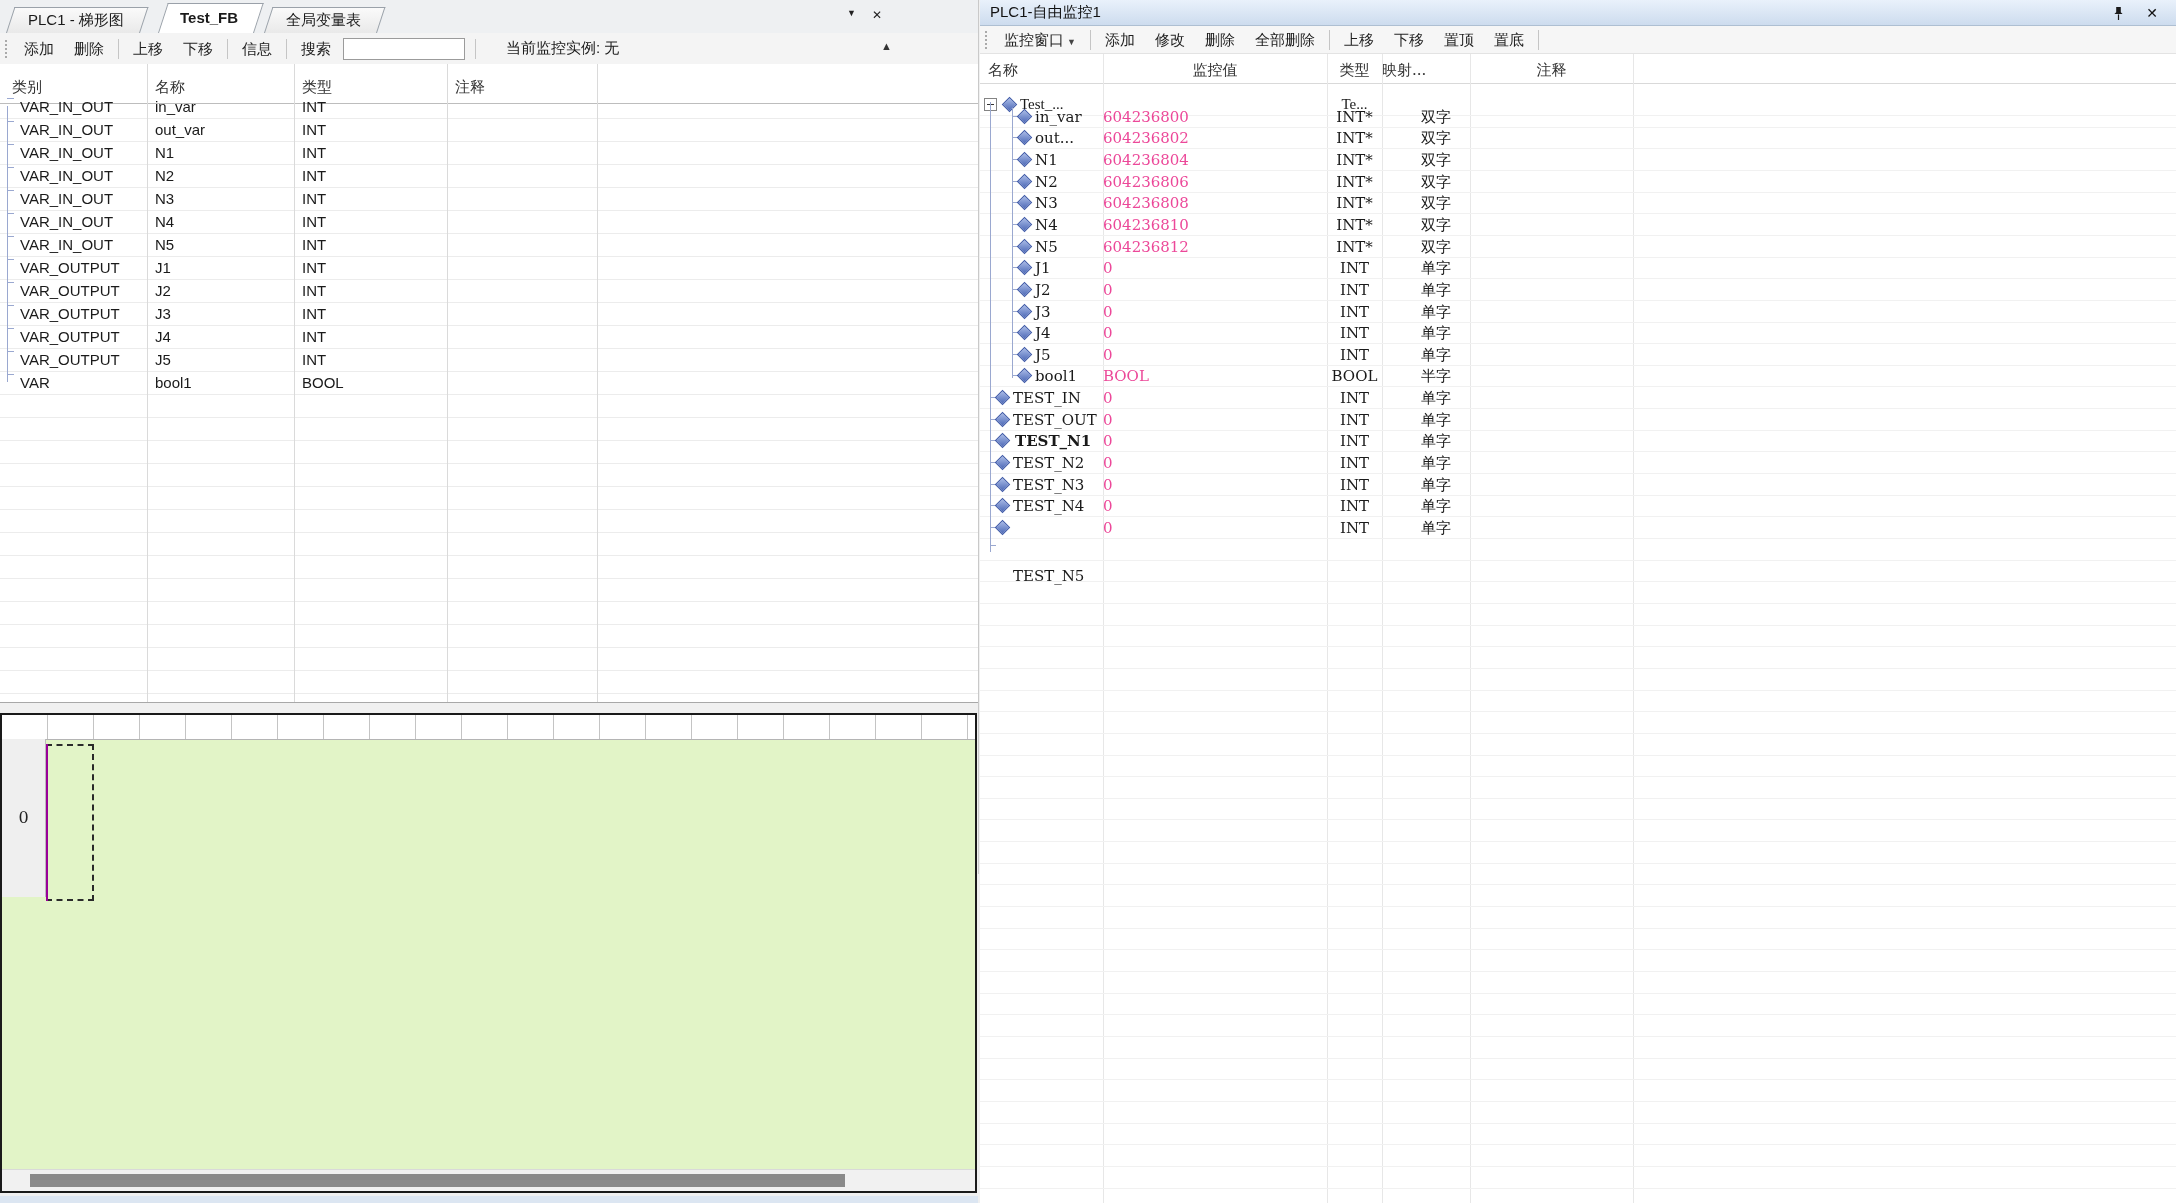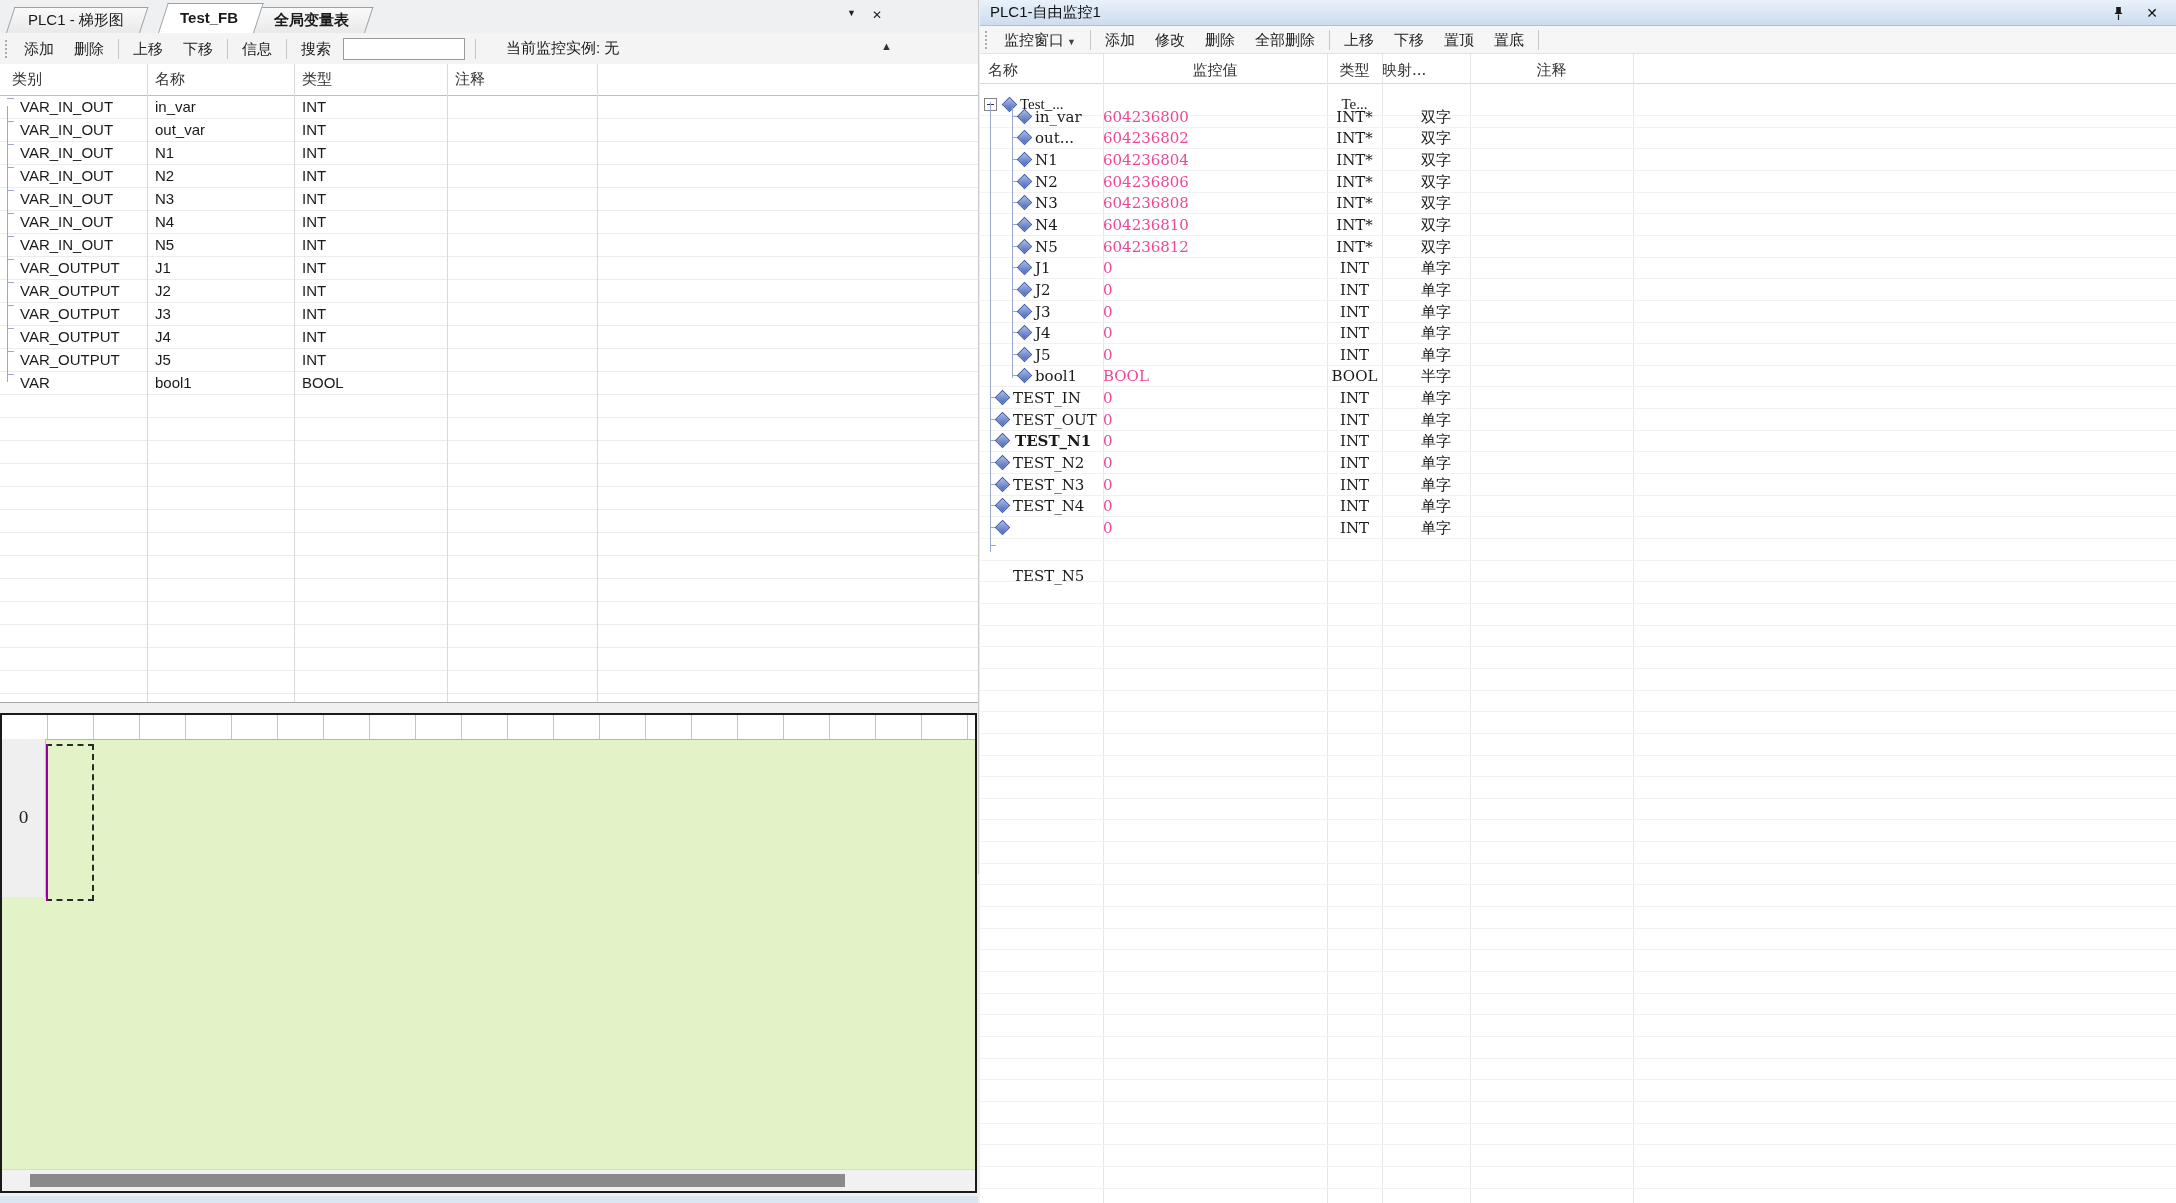--- a/index.html
+++ b/index.html
@@ -11,39 +11,39 @@
   #left-panel{left:0;top:0;width:978px;height:874px;background:#f0f0f0;border-right:1px solid #c9c9c9;}
 
   
   #tabstrip{left:0;top:0;width:978px;height:33px;background:#eef0f2;}
   .tab{position:absolute;bottom:0;height:26px;line-height:26px;cursor:default;}
   .tab .tab-bg{content:"";position:absolute;inset:0;background:linear-gradient(#fafafa,#e9e9e9);
        border:1px solid #9aa1a9;border-bottom:none;transform:skewX(-18deg);transform-origin:bottom left;}
   .tab .tab-label{position:relative;padding:0 16px 0 22px;display:block;}
   .tab.active{height:30px;line-height:30px;font-weight:bold;z-index:2;}
   .tab.active .tab-bg{background:#ffffff;}
-  #tab-0{left:6px;} #tab-1{left:158px;} #tab-2{left:252px;font-weight:bold;}
+  #tab-0{left:6px;} #tab-1{left:158px;} #tab-2{left:264px;}
   #tabstrip-controls{position:absolute;right:96px;top:8px;display:flex;gap:16px;font-size:12px;color:#222;}
   #tabstrip-controls span{cursor:pointer;}
 
   
   #left-toolbar{left:0;top:33px;width:978px;height:31px;background:#f4f4f4;border-bottom:1px solid #d5d5d5;
       display:flex;align-items:center;}
   .grip{width:4px;height:18px;margin:0 6px 0 4px;
       background-image:repeating-linear-gradient(#aaa 0 2px,transparent 2px 4px);background-size:2px 100%;background-repeat:no-repeat;background-position:1px 0;}
   .tb-btn{padding:0 10px;height:24px;line-height:24px;color:#1f1f1f;cursor:pointer;white-space:nowrap;}
   .tb-sep{width:1px;height:20px;background:#c5c5c5;margin:0 4px;}
   #left-search{width:112px;height:20px;border:1px solid #9b9b9b;background:#fff;margin-left:2px;
       font-family:"Liberation Sans",sans-serif;font-size:14px;padding:0 4px;}
   #monitor-instance{margin-left:26px;white-space:nowrap;}
   #collapse-btn{position:absolute;right:86px;top:40px;font-size:11px;color:#333;cursor:pointer;}
 
   
   #var-table{left:0;top:64px;width:978px;height:638px;background:#fff;border-bottom:1px solid #a8a8a8;overflow:hidden;}
-  #var-header{position:absolute;left:0;top:0;width:978px;height:31px;background:#fff;border-bottom:1px solid #bdbdbd;}
+  #var-header{position:absolute;left:0;top:8px;width:978px;height:31px;background:#fff;border-bottom:1px solid #bdbdbd;}
   .vh-label{position:absolute;top:6px;color:#333;}
   .vcol-line{position:absolute;top:0;width:1px;height:638px;background:#dadada;}
   .var-row{position:absolute;left:0;width:978px;height:23px;border-bottom:1px solid #ececec;}
   .var-row span{position:absolute;top:3px;}
   .vcell-cat{left:20px;} .vcell-name{left:155px;} .vcell-type{left:302px;} .vcell-comment{left:455px;}
   .ltree-guide{position:absolute;left:7px;width:1px;background:#9aa8d0;}
   .ltree-tick{position:absolute;left:7px;width:7px;height:1px;background:#9aa8d0;top:11px;}
 
   
   #ladder{left:0;top:713px;width:977px;height:480px;border:2px solid #1a1a1a;background:#e2f4c7;box-sizing:border-box;}

